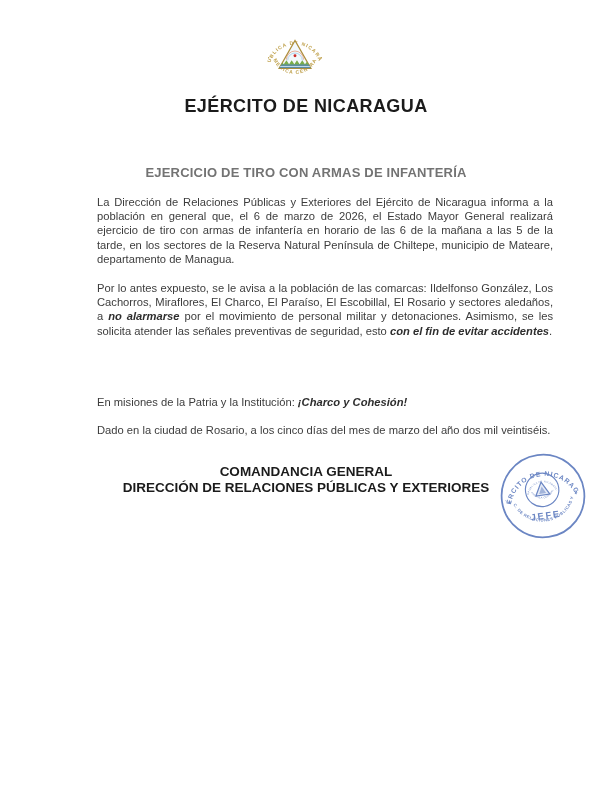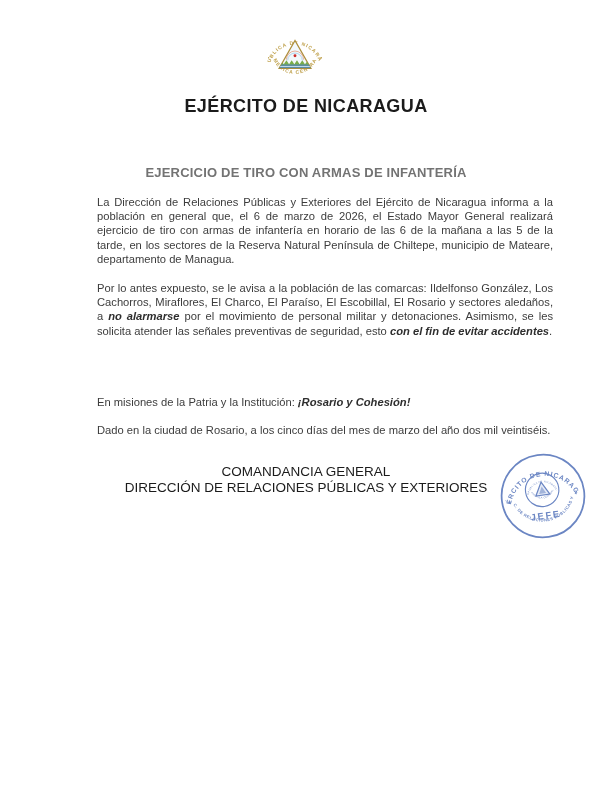--- a/index.html
+++ b/index.html
@@ -72,21 +72,21 @@
   .p4 { top: 395px; text-align: left; }
   .p5 { top: 423px; }
   .bi { font-weight: bold; font-style: italic; color: #2e2e2e; }
   .signature {
     position: absolute;
     top: 464px;
     left: 0;
     width: 100%;
     text-align: center;
     font-size: 13.5px;
-    font-weight: normal;
+    font-weight: bold;
     line-height: 16px;
     color: #1b1b1b;
   }
   .seal {
     position: absolute;
     left: 499px;
     top: 452px;
     width: 88px;
     height: 88px;
     transform: rotate(-8deg);
@@ -129,21 +129,21 @@
   </div>
 
   <div class="org-title">EJÉRCITO DE NICARAGUA</div>
   <div class="subject-title">EJERCICIO DE TIRO CON ARMAS DE INFANTERÍA</div>
 
   <p class="para p1">La Dirección de Relaciones Públicas y Exteriores del Ejército de Nicaragua informa a la población en general que, el 6 de marzo de 2026, el Estado Mayor General realizará ejercicio de tiro con armas de infantería en horario de las 6 de la mañana a las 5 de la tarde, en los sectores de la Reserva Natural Península de Chiltepe, municipio de Mateare, departamento de Managua.</p>
 
   <p class="para p2"><span>Por lo antes expuesto, se le avisa a la población de las comarcas: Ildelfonso González, Los Cachorros, Miraflores, El Charco, El Paraíso, El Escobillal, El Rosario y sectores aledaños, a </span><span class="bi">no alarmarse</span><span> por el movimiento de personal militar y detonaciones. Asimismo, se les solicita atender las señales preventivas de seguridad, esto </span><span class="bi">con el fin de evitar accidentes</span><span>.</span></p>
 
 
-  <p class="para p4"><span>En misiones de la Patria y la Institución: </span><span class="bi">¡Rosario y Cohesión!</span></p>
+  <p class="para p4"><span>En misiones de la Patria y la Institución: </span><span class="bi">¡Charco y Cohesión!</span></p>
 
   <p class="para p5">Dado en la ciudad de Rosario, a los cinco días del mes de marzo del año dos mil veintiséis.</p>
 
   <div class="signature">
     <div>COMANDANCIA GENERAL</div>
     <div>DIRECCIÓN DE RELACIONES PÚBLICAS Y EXTERIORES</div>
   </div>
 
   <div class="seal">
     <svg viewBox="0 0 100 100" width="88" height="88" aria-hidden="true">

